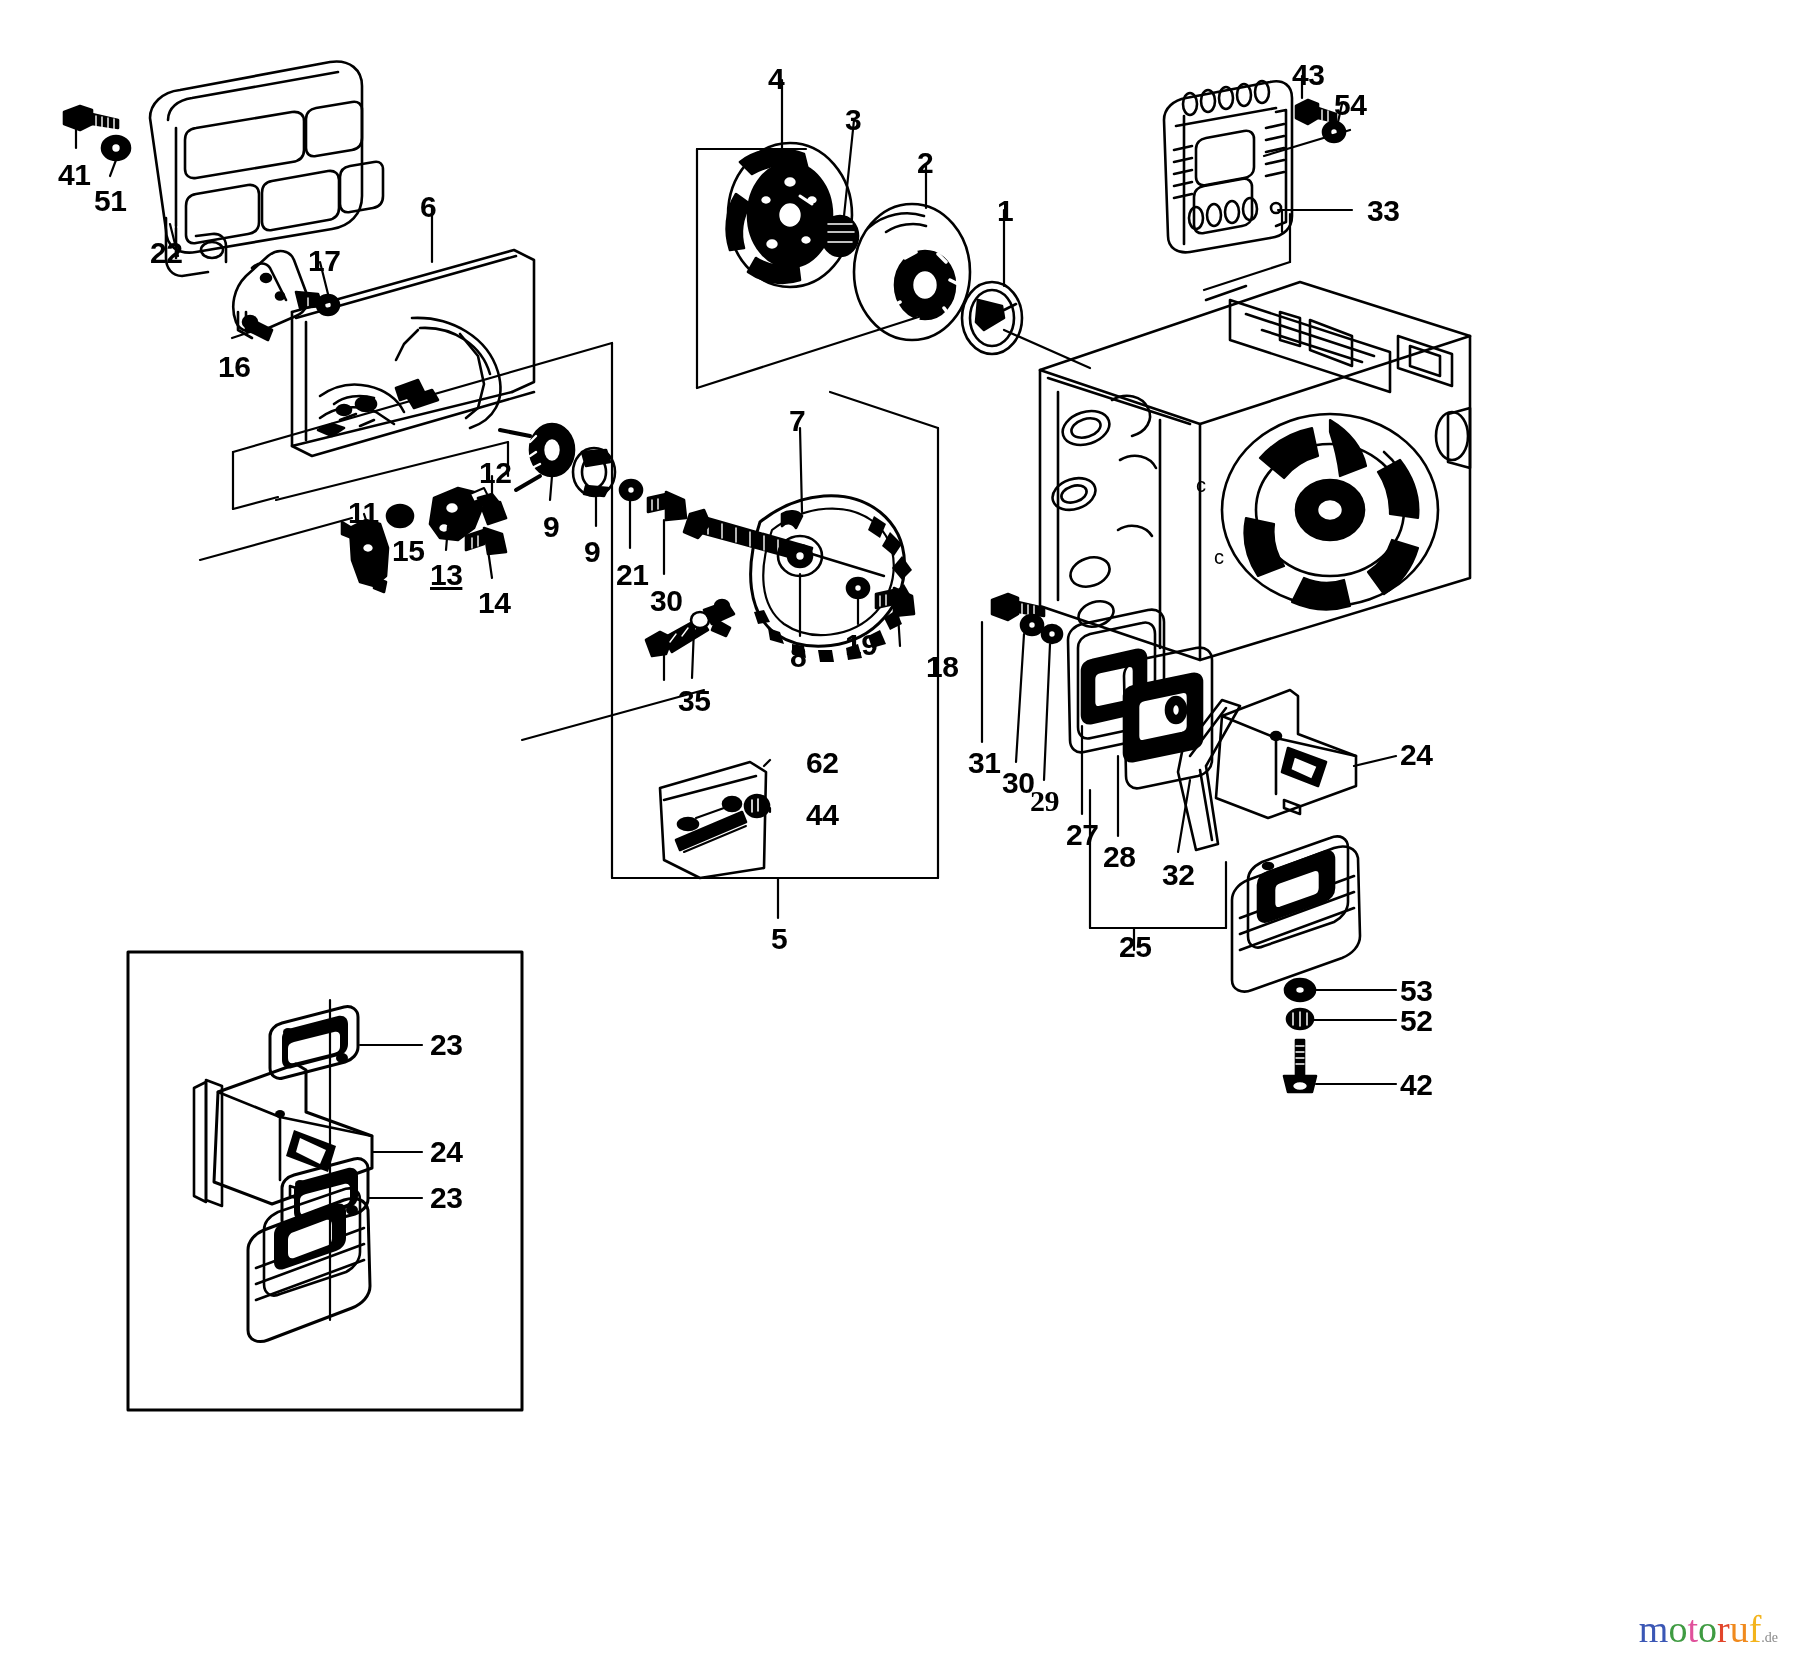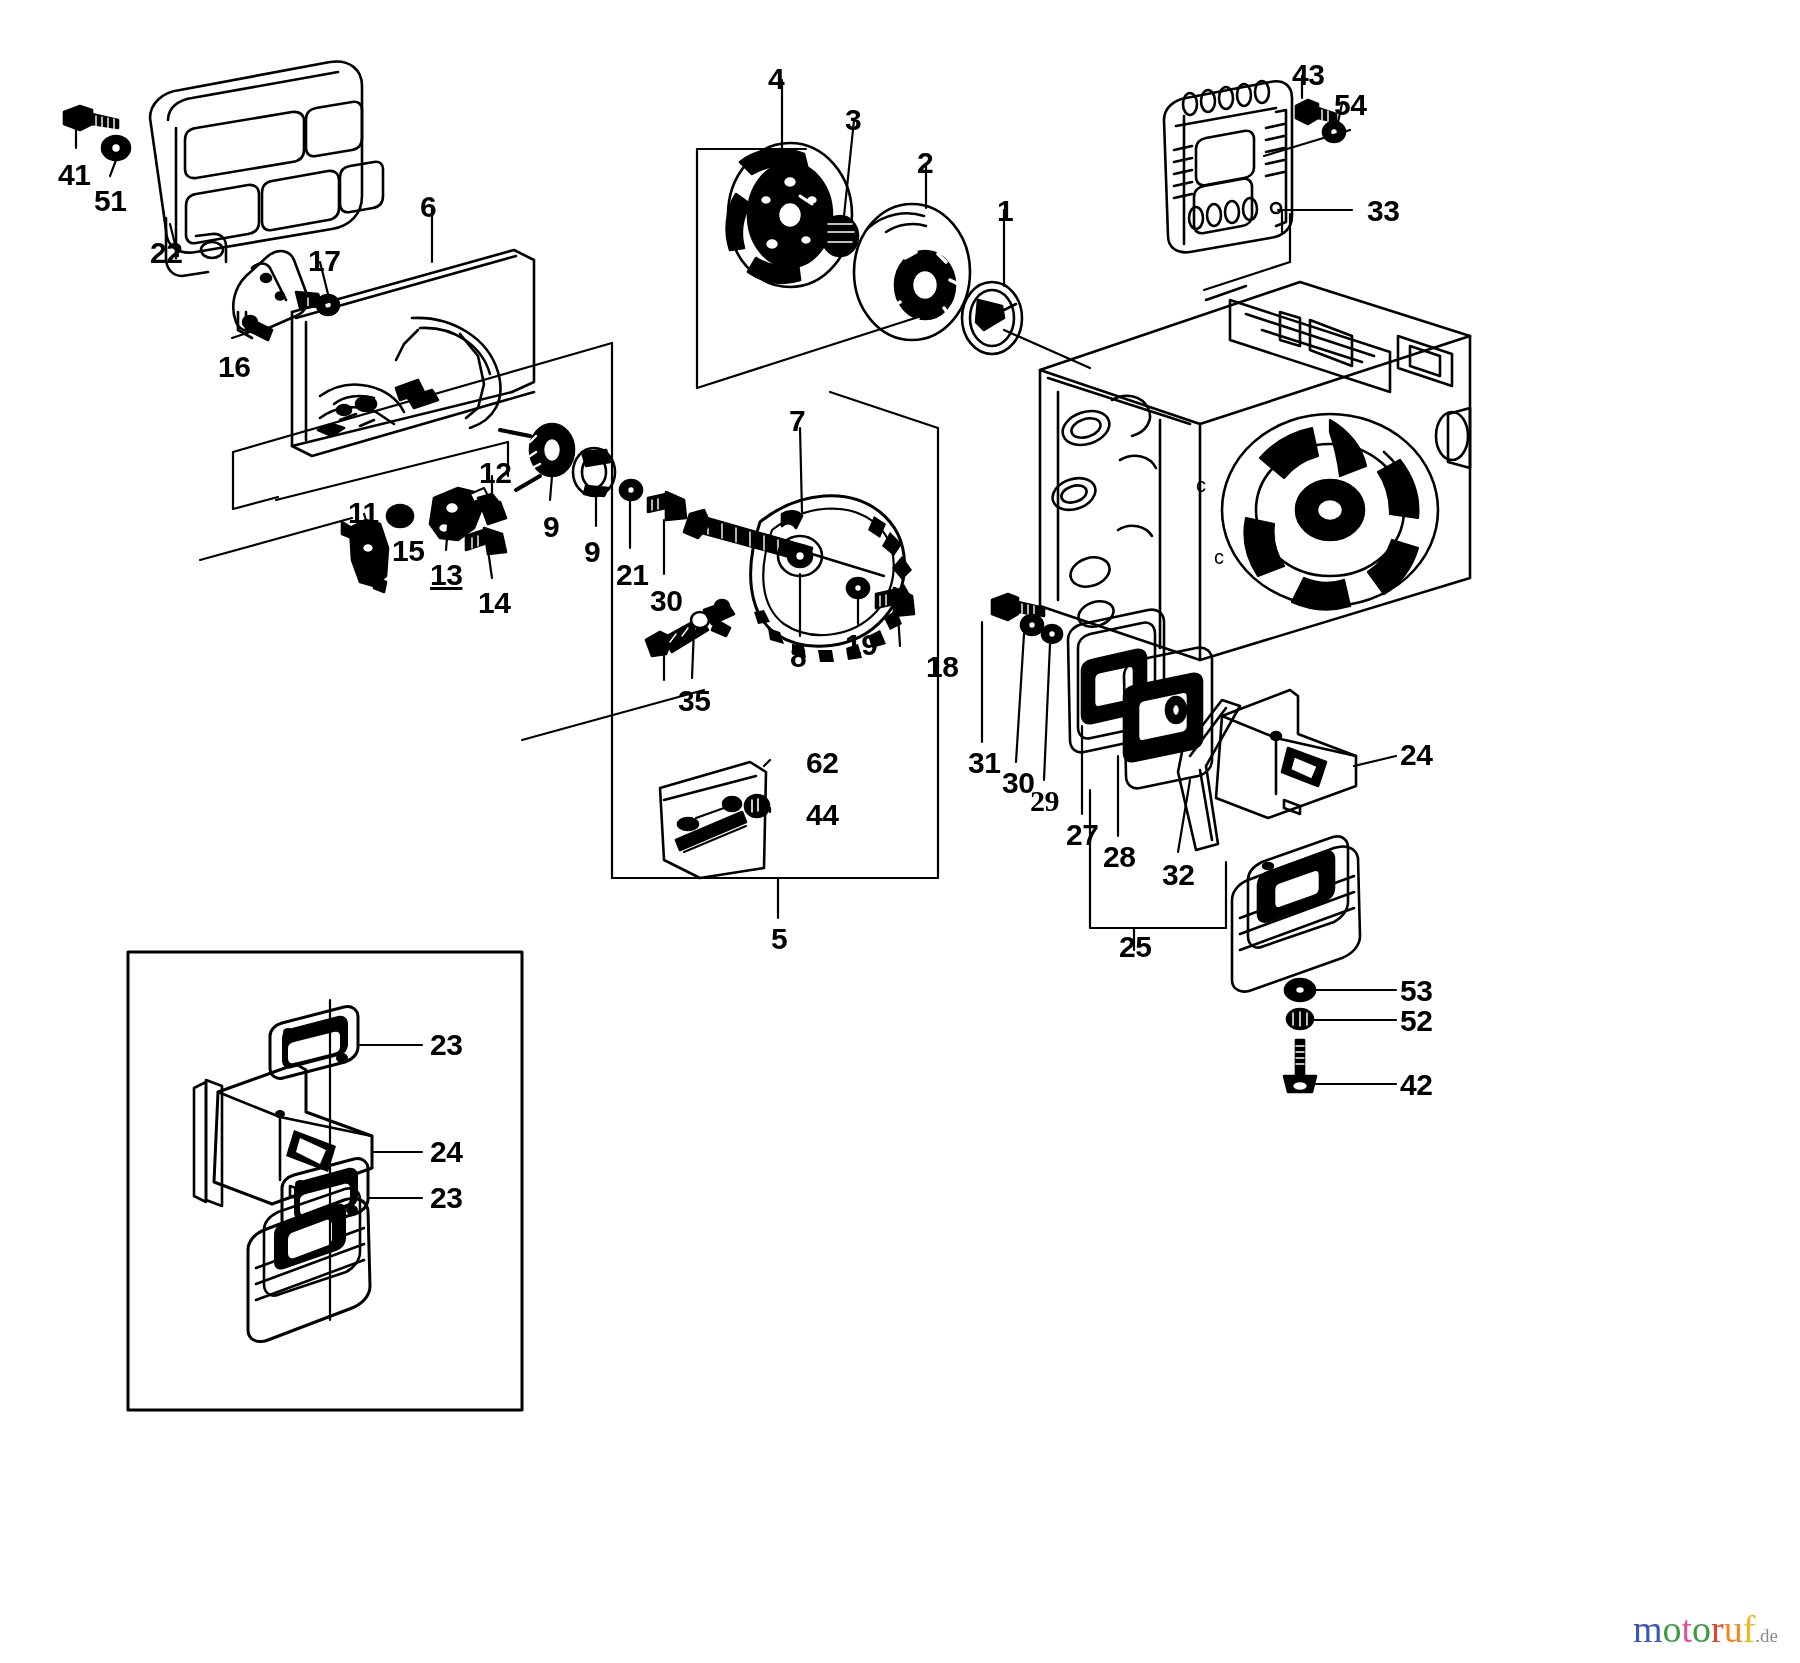--- a/index.html
+++ b/index.html
@@ -6,21 +6,21 @@
   body{width:1800px;height:1663px;position:relative;overflow:hidden;
        font-family:"Liberation Sans",sans-serif;}
   #stage{position:absolute;left:0;top:0;width:1800px;height:1663px;}
   #art{position:absolute;left:0;top:0;width:1800px;height:1663px;}
   .lbl{position:absolute;font-family:"Liberation Sans",sans-serif;
        font-weight:bold;font-size:30px;color:#000;line-height:1;
        letter-spacing:-0.5px;white-space:nowrap;}
   .wm{position:absolute;right:22px;bottom:12px;font-family:"Liberation Serif",serif;
       font-size:38px;letter-spacing:0px;white-space:nowrap;}
   .wm span{display:inline-block;}
-  .wm .de{font-size:19px;color:#8a8a8a;vertical-align:baseline;}
+  .wm .de{font-size:14px;color:#8a8a8a;vertical-align:baseline;}
 </style>
 </head>
 <body>
 
 <div id="stage">
 
 <svg id="art" viewBox="0 0 1800 1663" xmlns="http://www.w3.org/2000/svg">
   <rect x="0" y="0" width="1800" height="1663" fill="#ffffff"></rect>
   <g fill="none" stroke="#000" stroke-width="2.6" stroke-linejoin="round" stroke-linecap="round">
 

